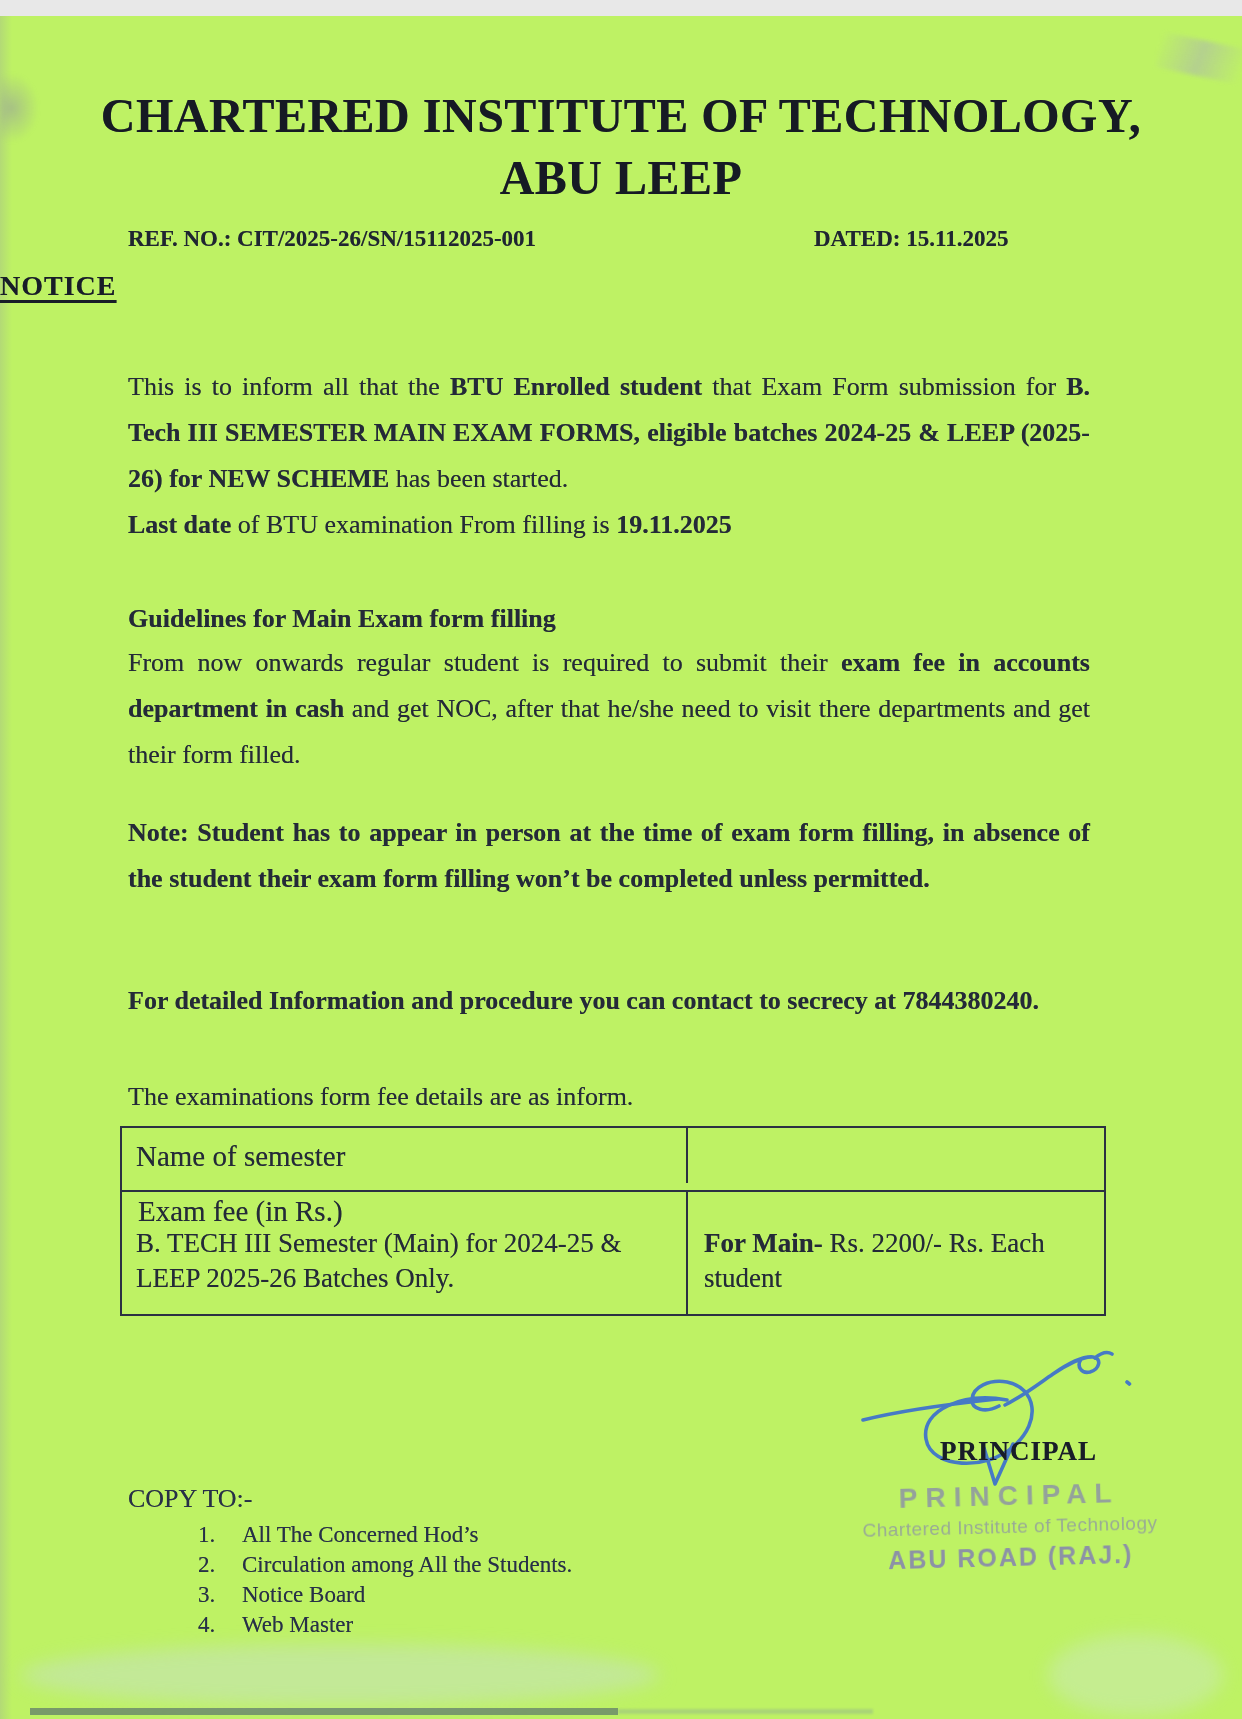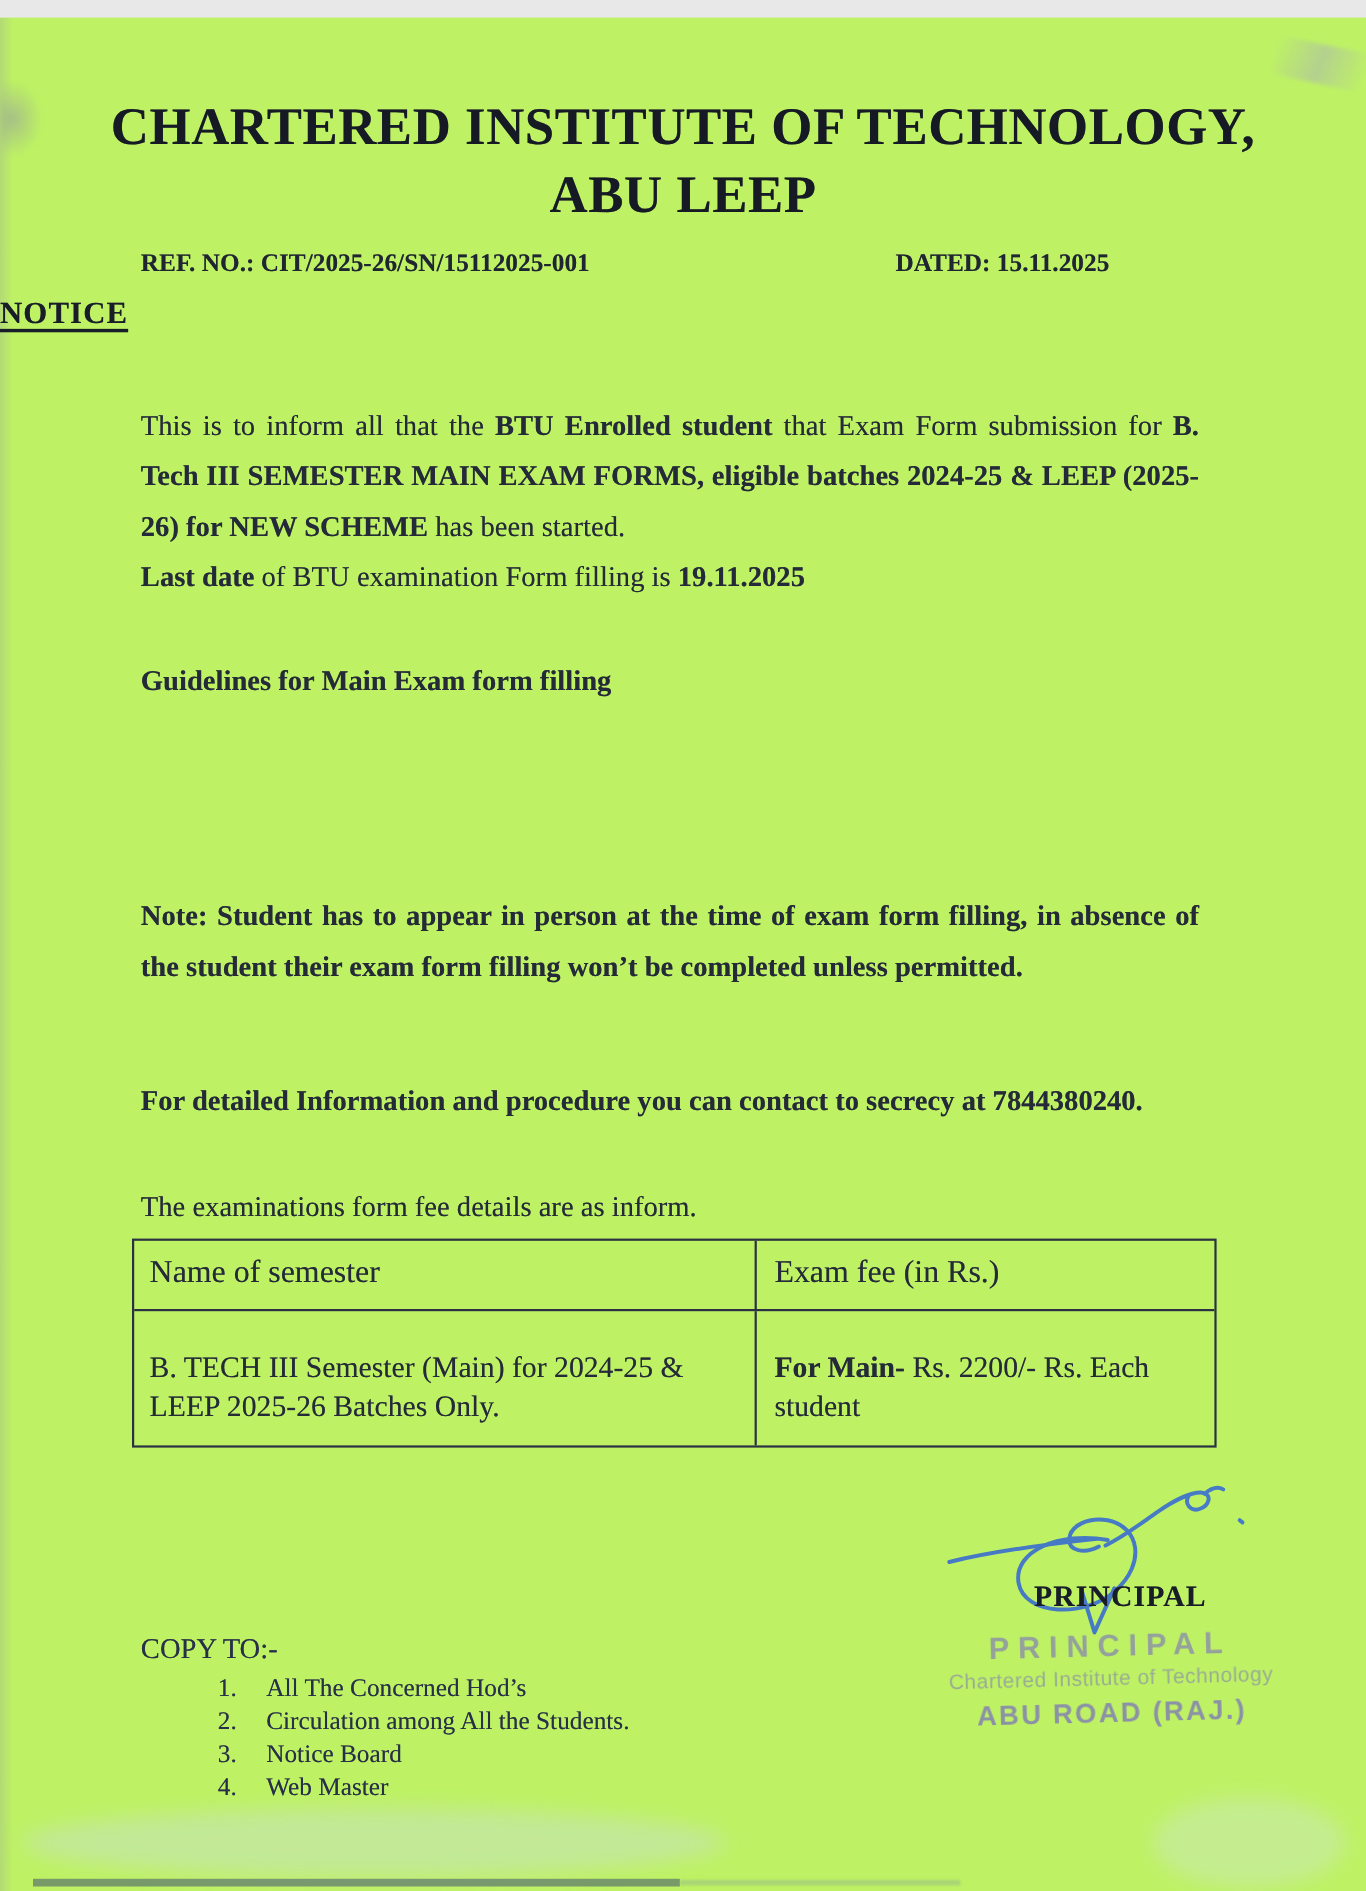--- a/index.html
+++ b/index.html
@@ -17,21 +17,21 @@
   .refrow{left:128px;width:962px;font-weight:bold;font-size:23px;color:#1f2531;}
   .refrow .dated{position:absolute;left:686px;top:0;}
   .notice{left:0;width:1242px;text-align:left;font-weight:bold;font-size:28px;letter-spacing:1px;color:#181d28;
           text-decoration:underline;text-underline-offset:5px;text-decoration-thickness:2.5px;}
   
   .para{left:128px;width:962px;font-size:26px;line-height:46px;margin:0;}
   .single{white-space:nowrap;}
   .headline{font-weight:bold;}
   
   .feetable{left:120px;top:1110px;width:982px;border:2px solid #2b3142;}
-  .feetable .hdr{display:flex;border-bottom:2px solid #2b3142;height:62px;}
+  .feetable .hdr{display:flex;border-bottom:2px solid #2b3142;height:62px;flex-direction:column;}
   .feetable .row{display:flex;height:122px;}
   .cell1{width:566px;border-right:2px solid #2b3142;padding:10px 14px;box-sizing:border-box;}
   .cell2{flex:1;padding:24px 16px;box-sizing:border-box;}
   .hdr .cell1,.hdr .cell2{font-size:29px;padding-top:12px;}
   .row .cell1,.row .cell2{font-size:27px;line-height:35px;padding-top:34px;}
   
   .principal{left:940px;top:1420px;font-weight:bold;font-size:27px;letter-spacing:1px;color:#181d28;}
   .stamp{left:838px;top:1464px;width:344px;text-align:center;color:#7b72bd;
          transform:rotate(-1.5deg);filter:blur(.5px);font-family:"Liberation Sans",sans-serif;}
   .stamp .s1{font-size:28px;font-weight:bold;letter-spacing:8px;opacity:.62;}
@@ -72,24 +72,25 @@
 
   <div class="abs refrow tx" style="top:210px">
     <span>REF. NO.: CIT/2025-26/SN/15112025-001</span>
     <span class="dated">DATED: 15.11.2025</span>
   </div>
 
   <div class="abs notice tx" style="top:254px">NOTICE</div>
 
   <p class="abs para j tx" style="top:348px"><span>This is to inform all that the </span><span class="b">BTU Enrolled student</span><span> that Exam Form submission for </span><span class="b">B. Tech III SEMESTER MAIN EXAM FORMS, eligible batches 2024-25 &amp; LEEP (2025-26) for NEW SCHEME</span><span> has been started.</span></p>
 
-  <p class="abs para single tx" style="top:486px"><span class="b">Last date</span><span> of BTU examination Form filling is </span><span class="b">19.11.2025</span></p>
+  <p class="abs para single tx" style="top:486px"><span class="b">Last date</span><span> of BTU examination From filling is </span><span class="b">19.11.2025</span></p>
 
   <p class="abs para headline tx" style="top:580px">Guidelines for Main Exam form filling</p>
 
+  <p class="abs para j tx" style="top:624px"><span>From now onwards regular student is required to submit their </span><span class="b">exam fee in accounts department in cash</span><span> and get NOC, after that he/she need to visit there departments and get their form filled.</span></p>
 
   <p class="abs para j b tx" style="top:794px">Note: Student has to appear in person at the time of exam form filling, in absence of the student their exam form filling won’t be completed unless permitted.</p>
 
   <p class="abs para j b tx" style="top:962px">For detailed Information and procedure you can contact to secrecy at 7844380240.</p>
 
   <p class="abs para single tx" style="top:1058px">The examinations form fee details are as inform.</p>
 
   <div class="abs feetable">
     <div class="hdr">
       <div class="cell1 tx">Name of semester</div>

